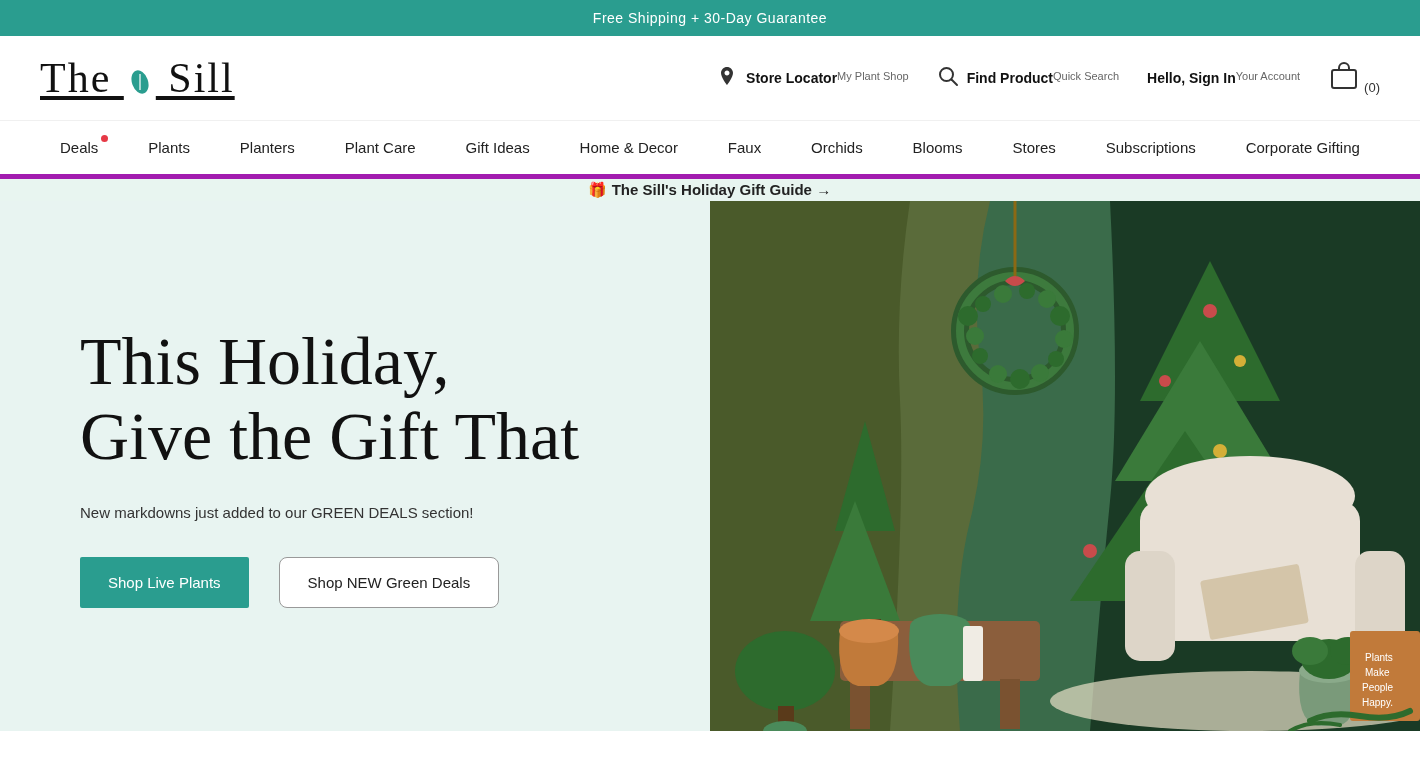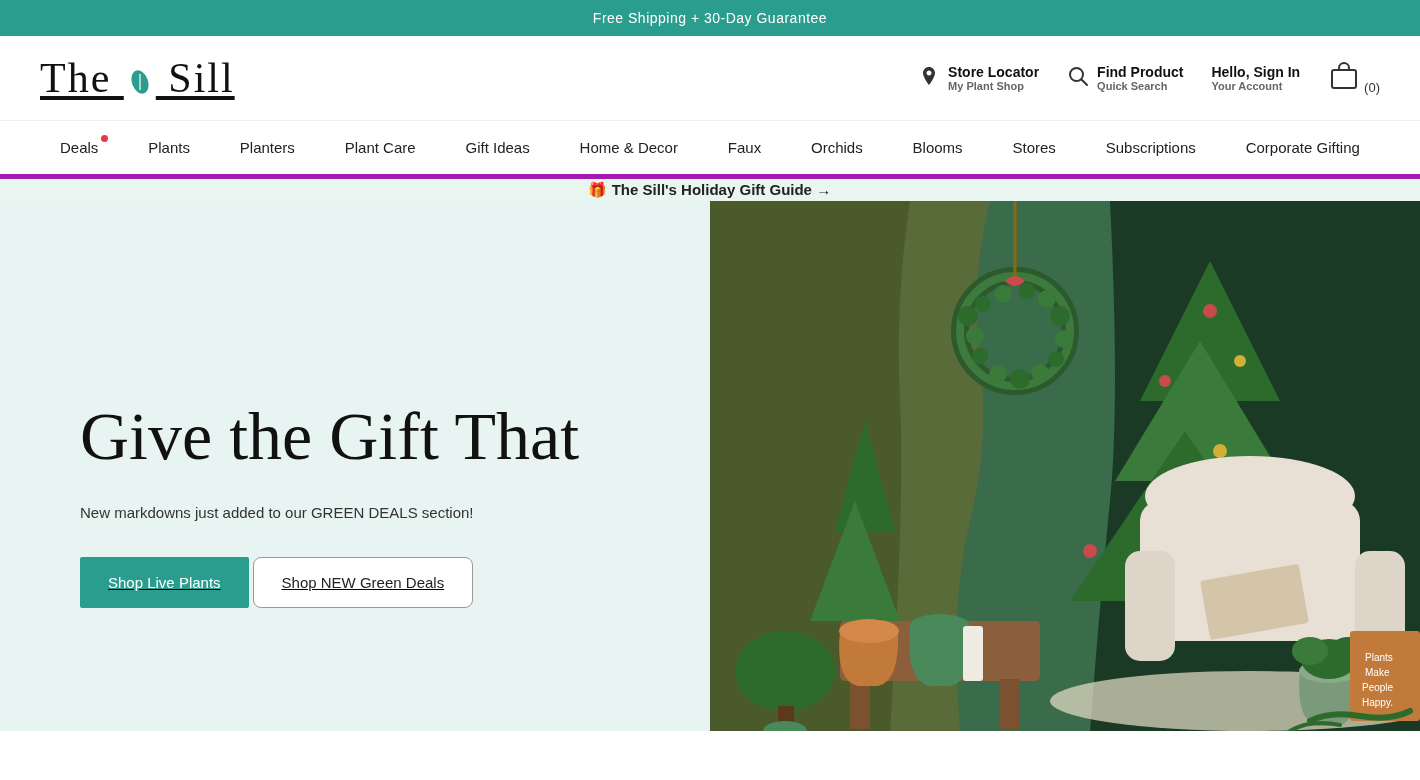--- a/index.html
+++ b/index.html
@@ -50,35 +50,34 @@
       cursor: pointer;
     }
 
     .header-action-icon {
       font-size: 20px;
       color: #333;
     }
 
     .header-action-text {
       display: flex;
-      flex-direction: column;
+      flex-direction: row;
     }
 
     .header-action-text .main-label {
       font-size: 14px;
       font-weight: 600;
       color: #111;
       font-family: Arial, sans-serif;
     }
 
     .header-action-text .sub-label {
       font-size: 11px;
       color: #666;
       font-family: Arial, sans-serif;
-      font-weight: bold;
     }
 
     .cart-icon-wrapper {
       position: relative;
       cursor: pointer;
     }
 
     .cart-count {
       font-family: Arial, sans-serif;
       font-size: 13px;
@@ -160,22 +159,21 @@
 
     .hero-subtitle {
       font-size: 15px;
       font-family: Arial, sans-serif;
       color: #333;
       margin-bottom: 36px;
     }
 
     .hero-buttons {
       display: flex;
-      gap: 4px;
-      text-decoration: underline;
+      gap: 30px;
     }
 
     .btn-primary {
       background: #2a9d8f;
       color: white;
       border: none;
       padding: 16px 28px;
       font-size: 15px;
       font-family: Arial, sans-serif;
       font-weight: 500;
@@ -323,21 +321,21 @@
 
 <div class="holiday-banner">
   <span>🎁 </span>
   <a href="#">The Sill's Holiday Gift Guide →</a>
 </div>
 
 <section class="hero">
 
   <div class="hero-left">
     <h1 class="hero-title">
-      <br>
+      <span>This Holiday,</span><br>
       <span>Give the Gift That</span><br>
     </h1>
     <p class="hero-subtitle">
       <span>New markdowns just added to our GREEN DEALS section!</span>
     </p>
     <div class="hero-buttons">
       <button class="btn-primary">Shop Live Plants</button>
       <button class="btn-secondary">Shop NEW Green Deals</button>
     </div>
   </div>

